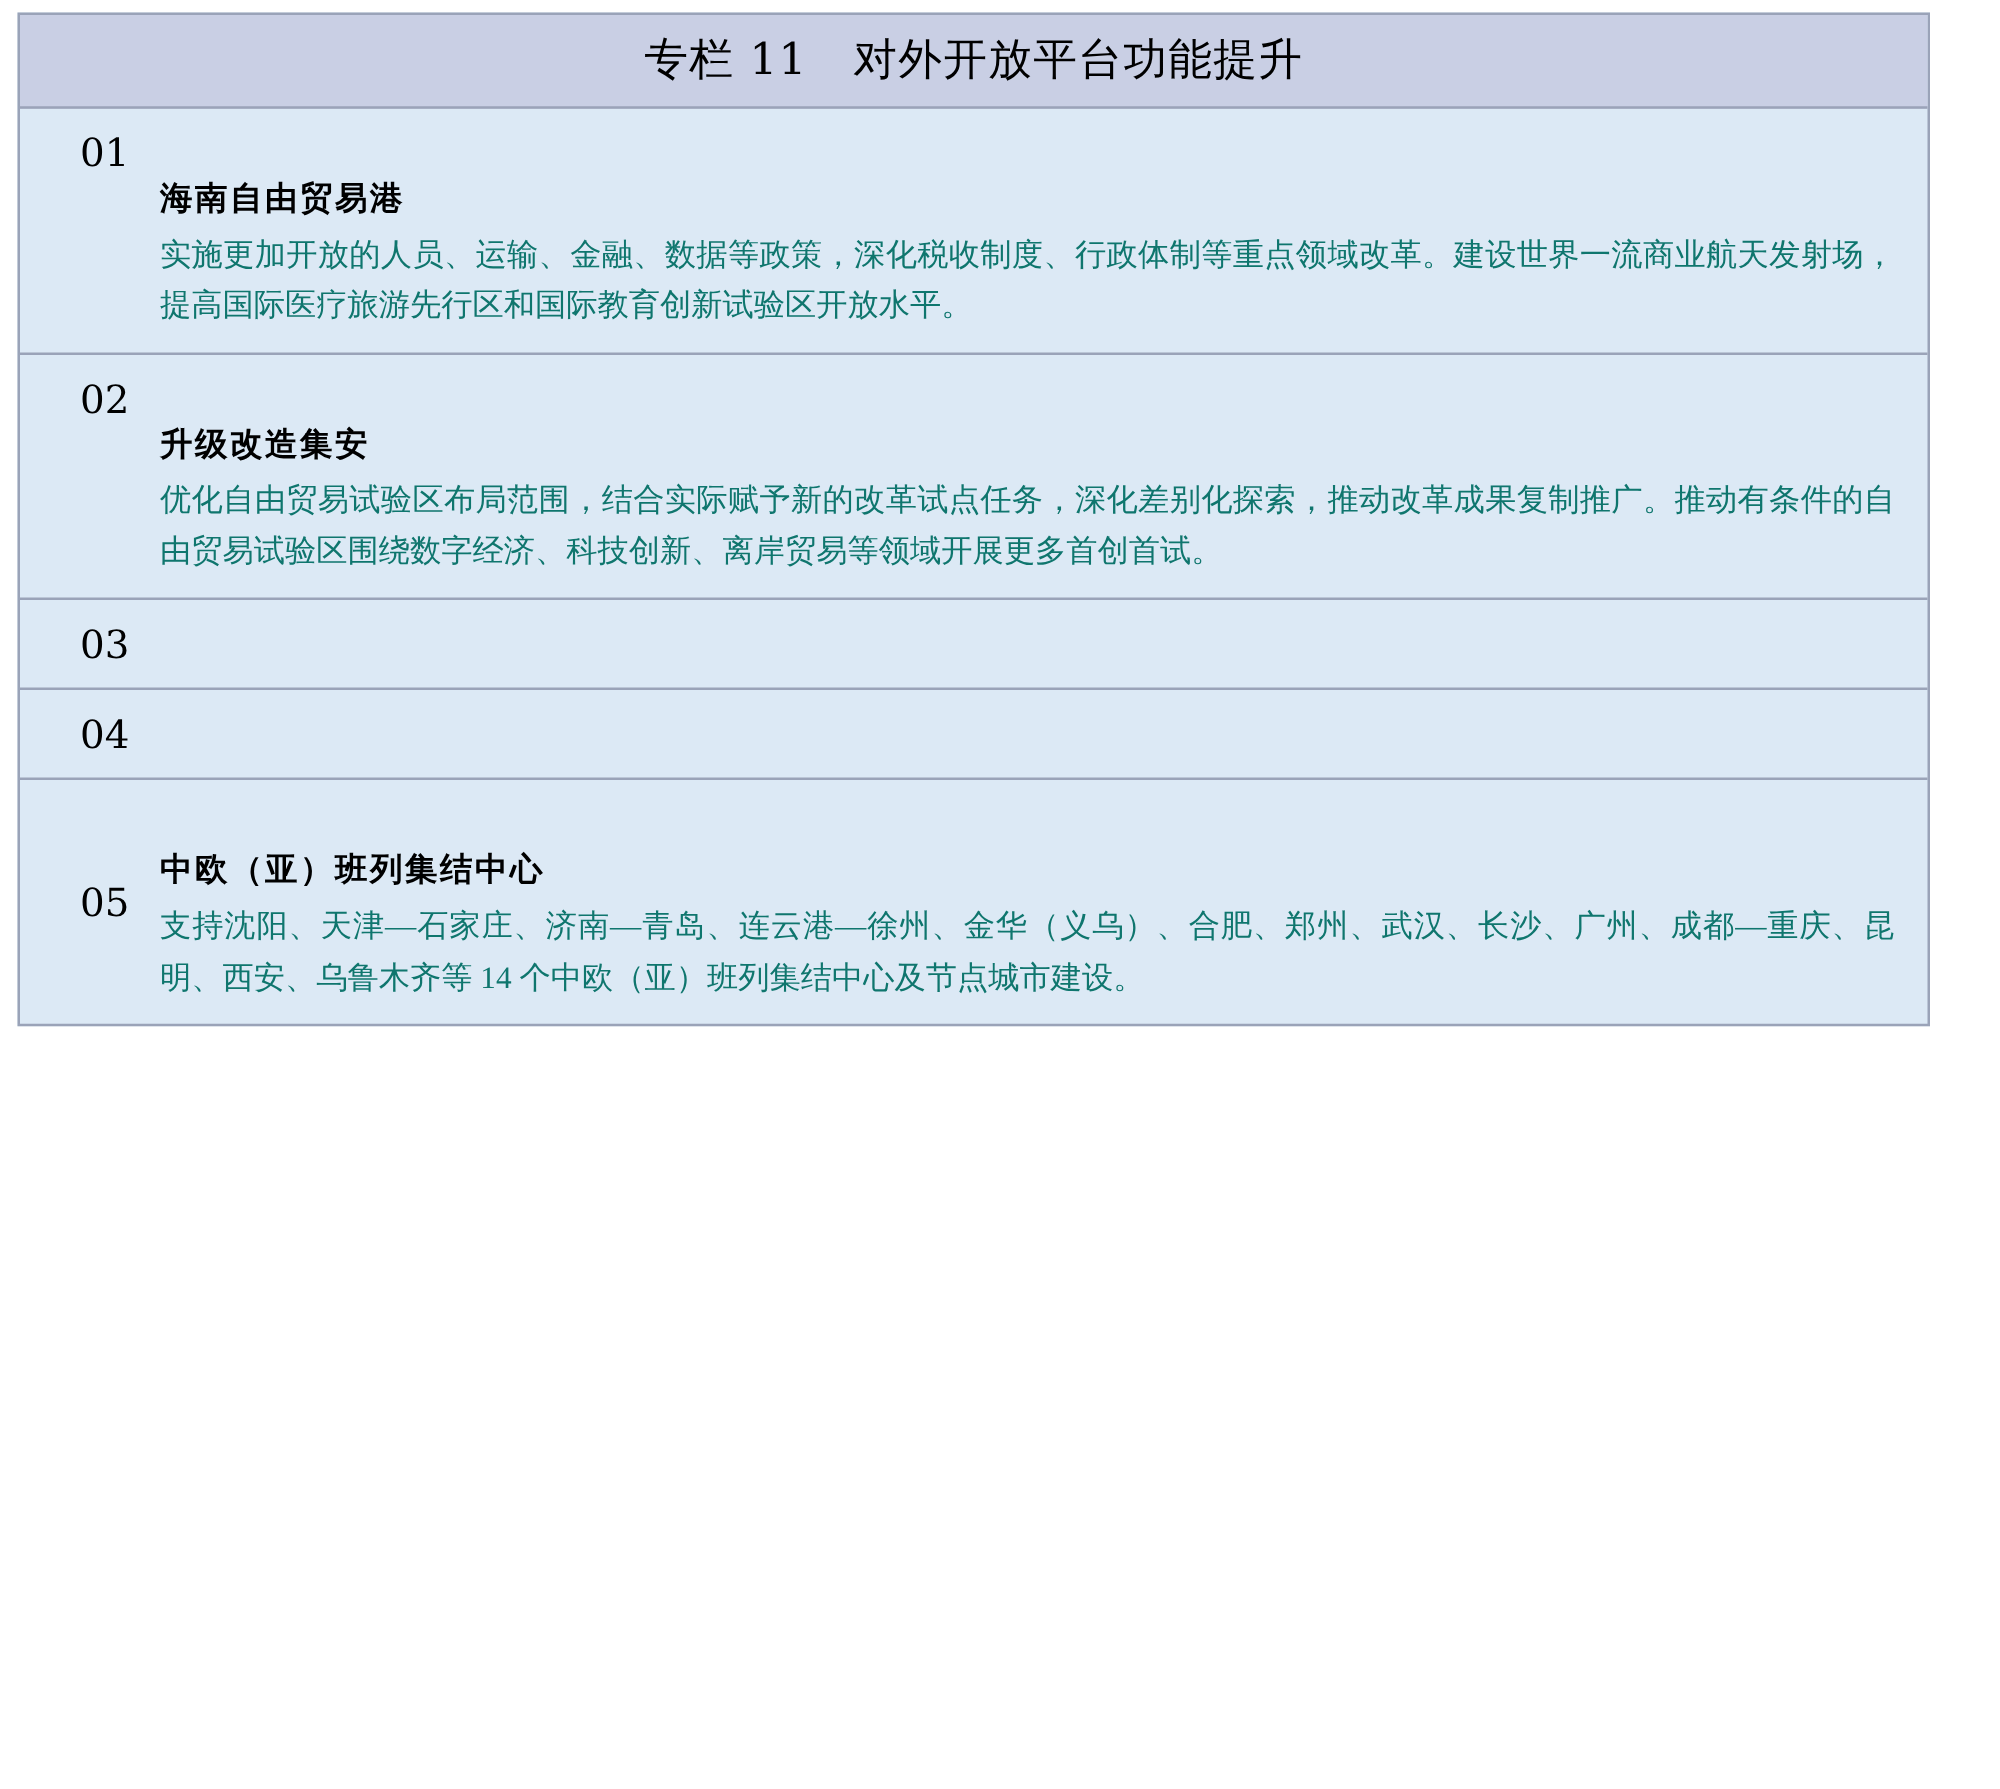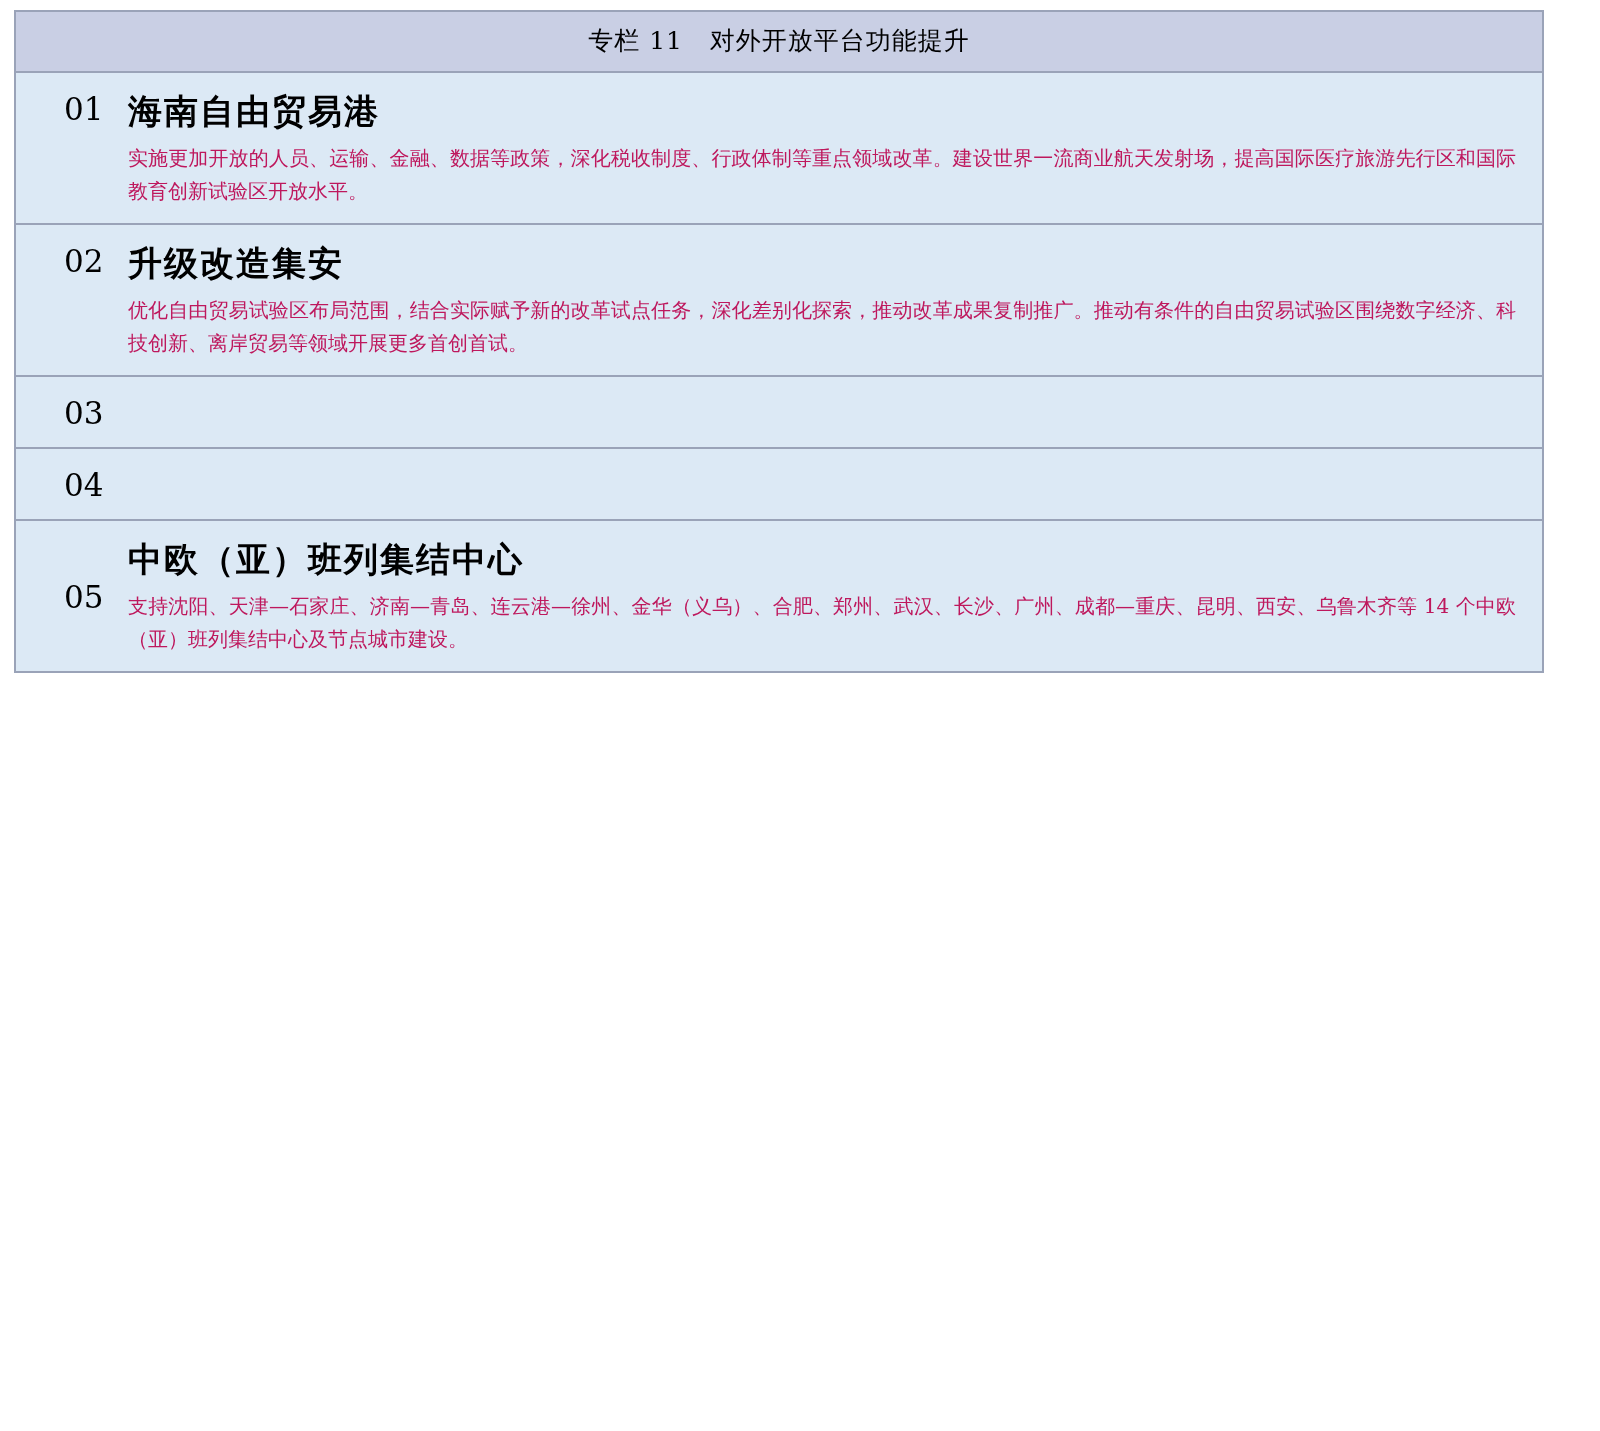--- a/index.html
+++ b/index.html
@@ -22,21 +22,21 @@
     border: 2px solid #9aa3b8;
     background: #dce9f5;
   }
   .title-bar {
     background: #c9cfe4;
     border-bottom: 2px solid #9aa3b8;
     text-align: center;
     padding: 12px 0 14px 0;
   }
   .title-text {
-    font-size: 25px;
+    font-size: 35px;
     letter-spacing: 1px;
     color: #000;
     font-family: "DejaVu Serif", "Liberation Serif", serif;
     white-space: pre;
   }
   .row {
     display: flex;
     align-items: flex-start;
     border-bottom: 2px solid #9aa3b8;
     padding: 14px 18px 16px 18px;
@@ -54,33 +54,35 @@
     padding-top: 4px;
     padding-left: 30px;
     box-sizing: border-box;
     font-family: "DejaVu Serif", "Liberation Serif", serif;
   }
   .content {
     flex: 1 1 auto;
     padding-right: 8px;
   }
   .item-title {
-    font-size: 34px;
+    font-size: 26px;
     font-weight: bold;
     letter-spacing: 2px;
     color: #000;
     margin-bottom: 6px;
     line-height: 1.45;
+    margin-top: 40px;
   }
   .item-body {
-    font-size: 20px;
-    color: #be185d;
+    font-size: 25px;
+    color: #0f766e;
     line-height: 1.62;
     text-align: justify;
     text-justify: inter-ideograph;
+    font-family: Liberation Serif, serif;
   }
 </style>
 </head>
 <body>
 
 <div class="box">
 
   <div class="title-bar">
     <span class="title-text">专栏 11   对外开放平台功能提升</span>
   </div>

